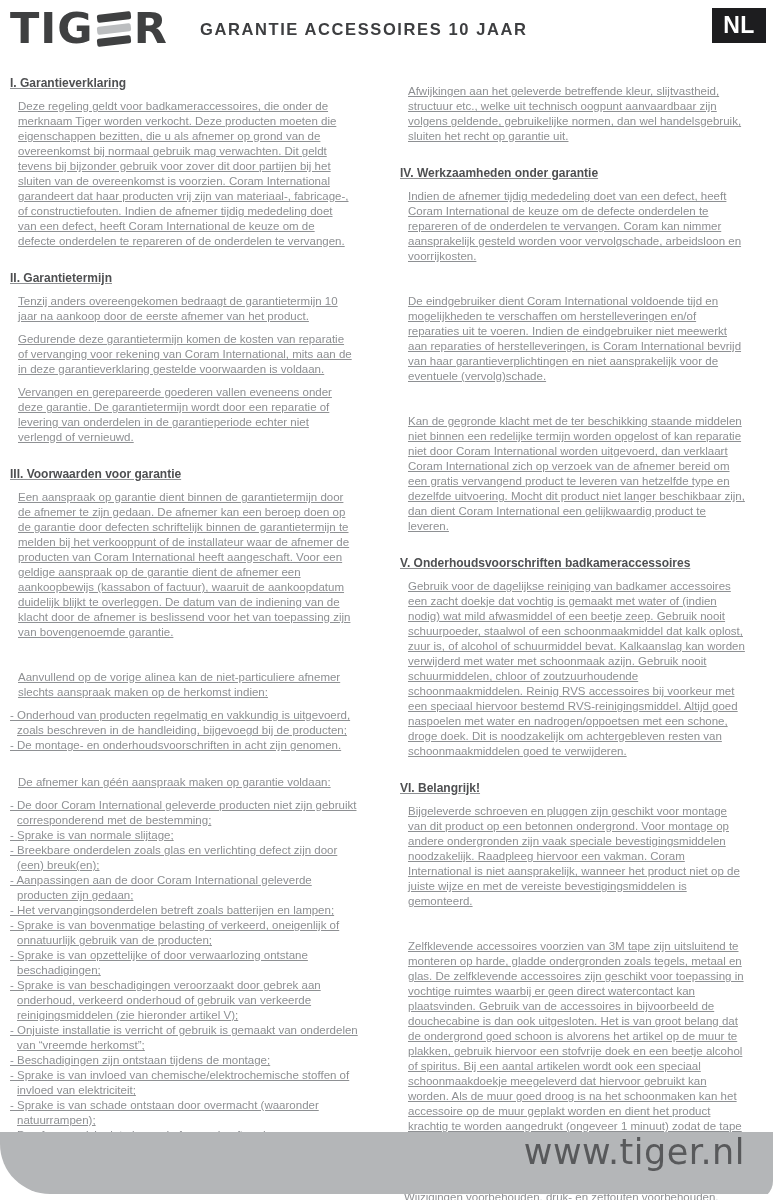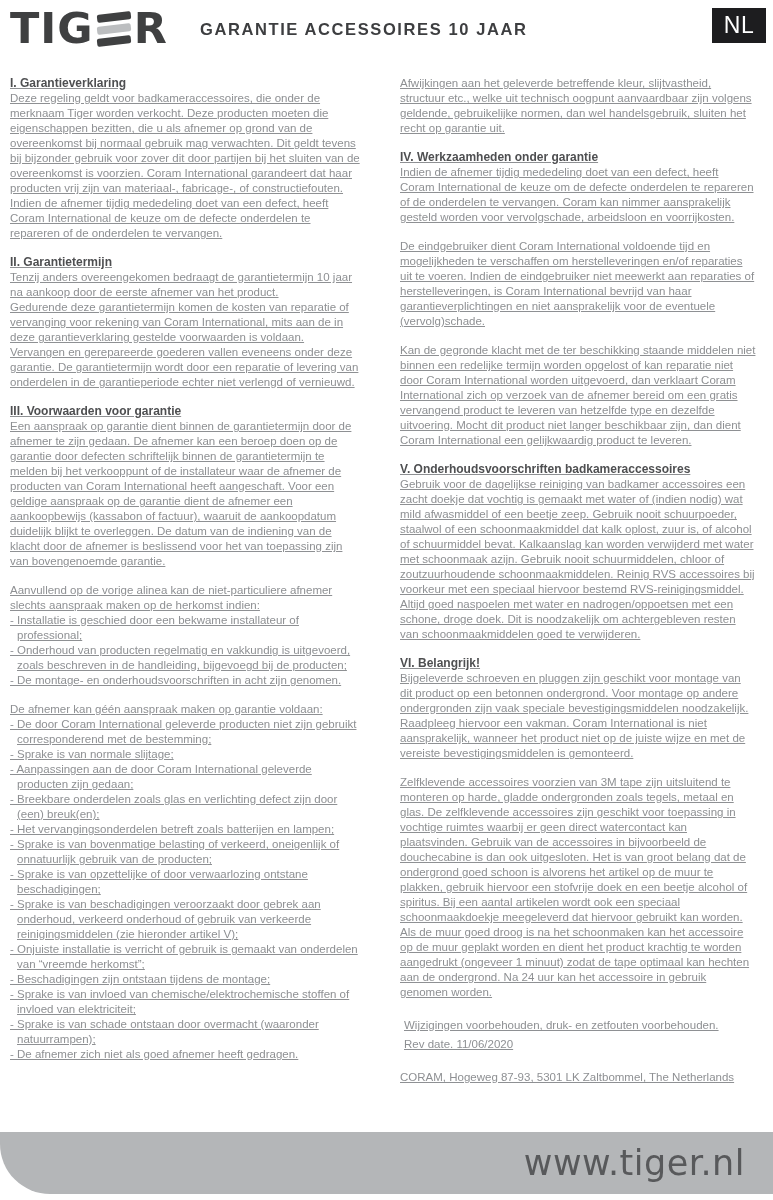--- a/index.html
+++ b/index.html
@@ -2,20 +2,21 @@
 <html><head>
 <meta charset="utf-8">
 <style>
   html,body{margin:0;padding:0;background:#ffffff;}
   .page{
     position:relative;
     width:773px;height:1200px;
     background:#ffffff;
     overflow:hidden;
     font-family:"Liberation Sans",sans-serif;
+    border-radius:19px;
   }
   
   .hdr{position:absolute;top:0;left:0;right:0;height:60px;}
   .logo{
     position:absolute;left:10px;top:7px;
     display:flex;align-items:center;
     font-weight:bold;font-size:43px;line-height:43px;
     color:#3f4041;letter-spacing:1px;
     font-family:"DejaVu Sans",sans-serif;
   }
@@ -33,51 +34,51 @@
     position:absolute;left:200px;top:20px;width:340px;
     margin:0;
     font-size:16.5px;font-weight:bold;letter-spacing:1.6px;
     color:#3d3e40;white-space:nowrap;
   }
   .lang-badge{
     position:absolute;right:7px;top:8px;
     width:54px;height:35px;
     background:#1d1d1f;color:#ffffff;
     display:flex;align-items:center;justify-content:center;
-    font-size:23px;font-weight:normal;letter-spacing:0.5px;
+    font-size:23px;font-weight:bold;letter-spacing:0.5px;
   }
   
   .col{
     position:absolute;top:76px;
     width:352px;
     font-size:11.5px;line-height:15px;
     color:#8e9093;
     text-decoration:underline;
   }
   .col.left{left:10px;}
   .col.right{left:400px;width:356px;}
   .col h2{
     margin:0;font-size:12px;line-height:15px;
     font-weight:bold;color:#4e4f51;
   }
-  .col p{margin:0;}
+  .col p{margin:8px;}
   .col .gap{height:14px;}
   ul.dash{
     margin:0;padding:0;list-style:none;
   }
   ul.dash li{
     margin:0;padding-left:7px;text-indent:-7px;
   }
   .closing p{margin:4px;}
   
   .footer-bar{
     position:absolute;left:0;right:0;top:1132px;height:62px;
     background:#b4b6b8;
     border-bottom-left-radius:50px;
-    display:flex;align-items:center;justify-content:flex-end;
+    display:flex;justify-content:flex-end;
     padding-right:28px;box-sizing:border-box;
   }
   .footer-bar .site{
     font-size:35px;color:#58595b;letter-spacing:0.5px;
     font-family:"DejaVu Sans",sans-serif;
   }
 </style>
 </head>
 <body>
 
@@ -107,32 +108,31 @@
     <p>Gedurende deze garantietermijn komen de kosten van reparatie of vervanging voor rekening van Coram International, mits aan de in deze garantieverklaring gestelde voorwaarden is voldaan.</p>
     <p>Vervangen en gerepareerde goederen vallen eveneens onder deze garantie. De garantietermijn wordt door een reparatie of levering van onderdelen in de garantieperiode echter niet verlengd of vernieuwd.</p>
     <div class="gap"></div>
 
     <h2>III. Voorwaarden voor garantie</h2>
     <p>Een aanspraak op garantie dient binnen de garantietermijn door de afnemer te zijn gedaan. De afnemer kan een beroep doen op de garantie door defecten schriftelijk binnen de garantietermijn te melden bij het verkooppunt of de installateur waar de afnemer de producten van Coram International heeft aangeschaft. Voor een geldige aanspraak op de garantie dient de afnemer een aankoopbewijs (kassabon of factuur), waaruit de aankoopdatum duidelijk blijkt te overleggen. De datum van de indiening van de klacht door de afnemer is beslissend voor het van toepassing zijn van bovengenoemde garantie.</p>
     <div class="gap"></div>
 
     <p>Aanvullend op de vorige alinea kan de niet-particuliere afnemer slechts aanspraak maken op de herkomst indien:</p>
     <ul class="dash">
-      <li>- Installatie is geschied door een bekwame installateur of professional;</li>
       <li>- Onderhoud van producten regelmatig en vakkundig is uitgevoerd, zoals beschreven in de handleiding, bijgevoegd bij de producten;</li>
       <li>- De montage- en onderhoudsvoorschriften in acht zijn genomen.</li>
     </ul>
     <div class="gap"></div>
 
     <p>De afnemer kan géén aanspraak maken op garantie voldaan:</p>
     <ul class="dash">
       <li>- De door Coram International geleverde producten niet zijn gebruikt corresponderend met de bestemming;</li>
       <li>- Sprake is van normale slijtage;</li>
+      <li>- Breekbare onderdelen zoals glas en verlichting defect zijn door (een) breuk(en);</li>
       <li>- Aanpassingen aan de door Coram International geleverde producten zijn gedaan;</li>
-      <li>- Breekbare onderdelen zoals glas en verlichting defect zijn door (een) breuk(en);</li>
       <li>- Het vervangingsonderdelen betreft zoals batterijen en lampen;</li>
       <li>- Sprake is van bovenmatige belasting of verkeerd, oneigenlijk of onnatuurlijk gebruik van de producten;</li>
       <li>- Sprake is van opzettelijke of door verwaarlozing ontstane beschadigingen;</li>
       <li>- Sprake is van beschadigingen veroorzaakt door gebrek aan onderhoud, verkeerd onderhoud of gebruik van verkeerde reinigingsmiddelen (zie hieronder artikel V);</li>
       <li>- Onjuiste installatie is verricht of gebruik is gemaakt van onderdelen van “vreemde herkomst”;</li>
       <li>- Beschadigingen zijn ontstaan tijdens de montage;</li>
       <li>- Sprake is van invloed van chemische/elektrochemische stoffen of invloed van elektriciteit;</li>
       <li>- Sprake is van schade ontstaan door overmacht (waaronder natuurrampen);</li>
       <li>- De afnemer zich niet als goed afnemer heeft gedragen.</li>
     </ul>

